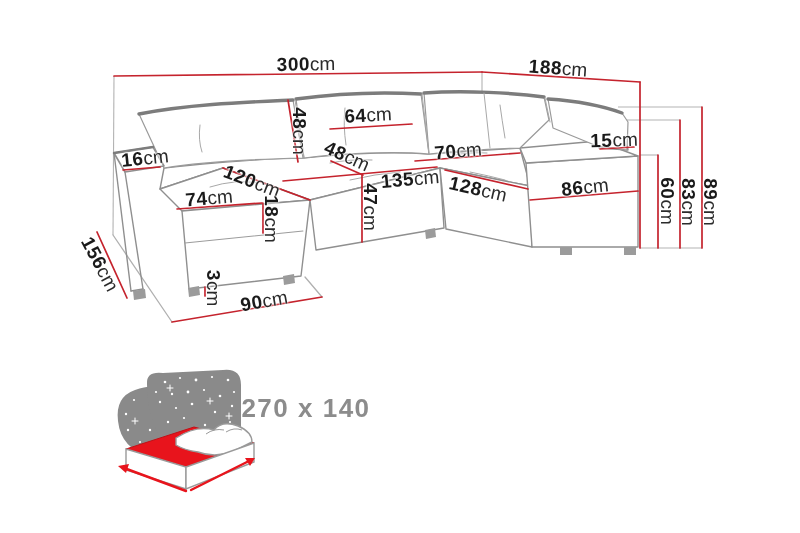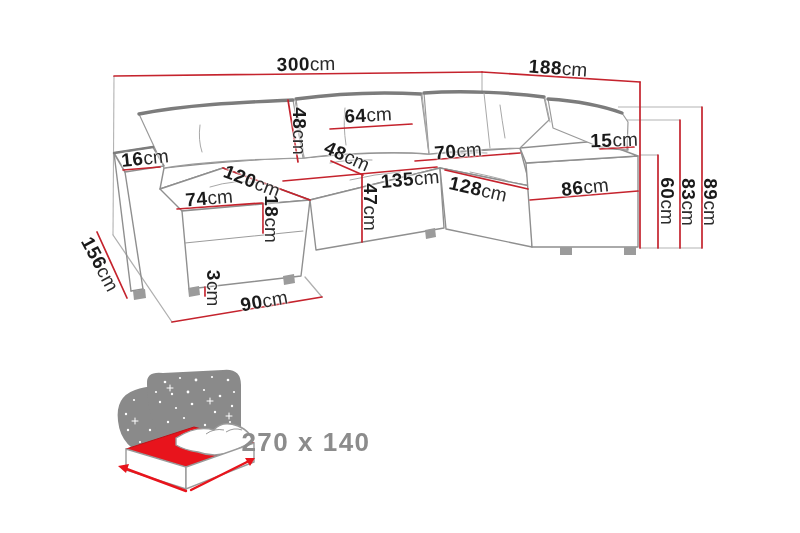--- a/index.html
+++ b/index.html
@@ -191,15 +191,15 @@
   <div class="dim" style="left:271px;top:219px;transform:translate(-50%,-50%) rotate(90deg);"><span class="v">18</span><span class="u">cm</span></div>
   <div class="dim" style="left:100px;top:264px;transform:translate(-50%,-50%) rotate(62deg);"><span class="v">156</span><span class="u">cm</span></div>
   <div class="dim" style="left:213px;top:288px;transform:translate(-50%,-50%) rotate(90deg);"><span class="v">3</span><span class="u">cm</span></div>
   <div class="dim" style="left:264px;top:301px;transform:translate(-50%,-50%) rotate(-10deg);"><span class="v">90</span><span class="u">cm</span></div>
   <div class="dim" style="left:614px;top:140px;transform:translate(-50%,-50%) rotate(-2deg);"><span class="v">15</span><span class="u">cm</span></div>
   <div class="dim" style="left:585px;top:187px;transform:translate(-50%,-50%) rotate(-6deg);"><span class="v">86</span><span class="u">cm</span></div>
   <div class="dim" style="left:667px;top:201px;transform:translate(-50%,-50%) rotate(90deg);"><span class="v">60</span><span class="u">cm</span></div>
   <div class="dim" style="left:688px;top:202px;transform:translate(-50%,-50%) rotate(90deg);"><span class="v">83</span><span class="u">cm</span></div>
   <div class="dim" style="left:710px;top:202px;transform:translate(-50%,-50%) rotate(90deg);"><span class="v">89</span><span class="u">cm</span></div>
 
-  <div class="sleep-label" style="left:306px;top:442px;transform:translate(-50%,-50%);">270 x 140</div>
+  <div class="sleep-label" style="left:306px;top:408px;transform:translate(-50%,-50%);">270 x 140</div>
 
 </div>
 
 </body></html>

